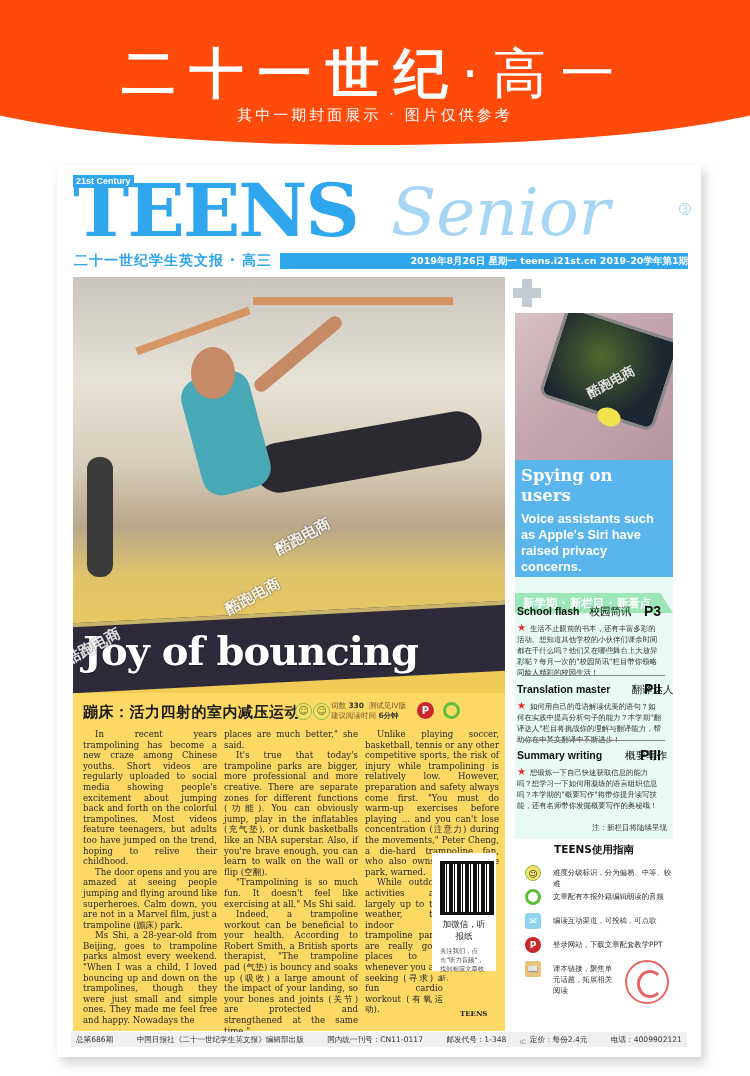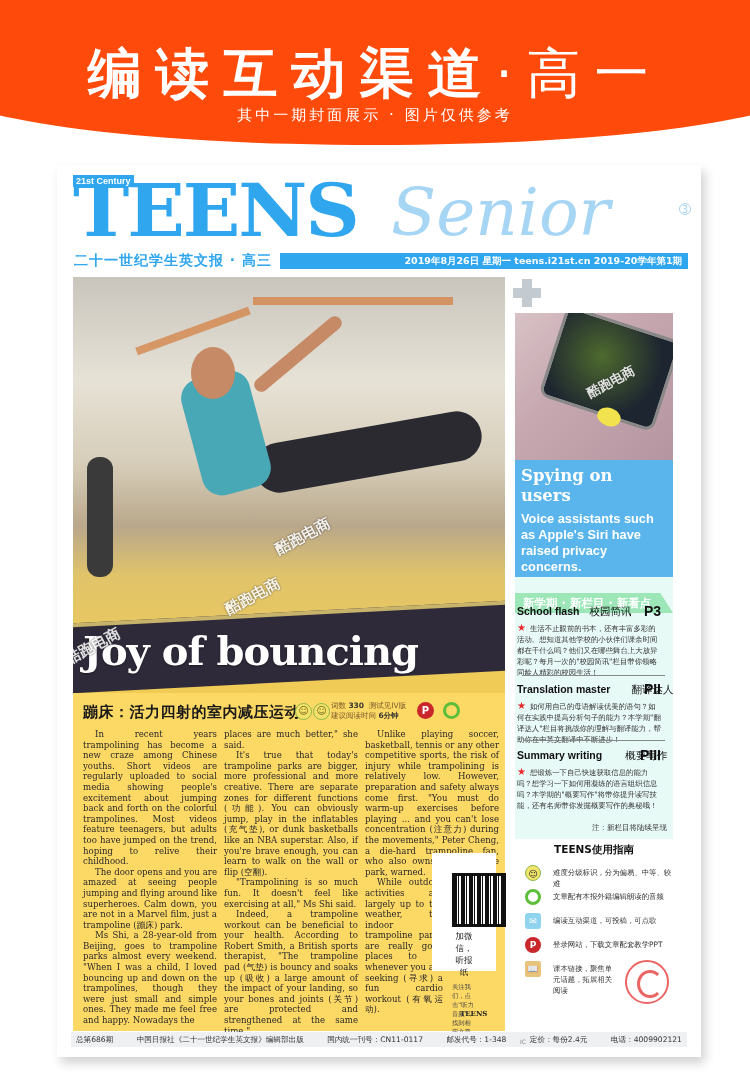--- a/index.html
+++ b/index.html
@@ -40,21 +40,21 @@
   .senior {
     position: absolute; left: 318px; top: 4px; font-family: "DejaVu Serif", serif; font-style: italic;
     color: #a7d6f5; font-size: 66px; line-height: 72px;
   }
   .senior-sup { position: absolute; left: 606px; top: 30px; color: #a7d6f5; font-size: 10px; border:1px solid #a7d6f5; border-radius:50%; width:12px; height:12px; text-align:center; line-height:11px; }
   .subhead-cn {
     position: absolute; left: 17px; top: 87px; color: #2fa6ee; font-size: 14px; font-weight: bold; letter-spacing: 1px;
   }
   .subhead-bar {
     position: absolute; left: 223px; top: 88px; width: 408px; height: 16px; background: #2fa6ee;
-    color: #fff; font-size: 9.5px; font-weight: bold; text-align: right; padding-right: 6px; line-height: 16px;
+    color: #fff; font-size: 9.5px; font-weight: bold; text-align: right; line-height: 16px;
   }
 
   
   .main-photo {
     position: absolute; left: 16px; top: 112px; width: 432px; height: 416px; overflow: hidden;
     background: linear-gradient(180deg, #c9c5bd 0%, #e7e2d6 25%, #d6cdb9 45%, #b9a78a 60%, #e1c46a 72%, #f1cc55 100%);
   }
   .ceiling-beam { position:absolute; height:8px; background:#d47a3a; opacity:.7; }
   .trampoline-mat {
     position: absolute; left: -20px; top: 335px; width: 470px; height: 70px; background: #2f2a3a;
@@ -86,21 +86,21 @@
   .ppt-icon { position:absolute; left:344px; top:9px; width:17px; height:17px; border-radius:50%; background:#c9272c; color:#fff; font-size:10px; text-align:center; line-height:17px; font-weight:bold; }
   .audio-icon { position:absolute; left:370px; top:9px; width:17px; height:17px; border-radius:50%; border:3px solid #5cbf3a; }
   .cols { position: absolute; left: 10px; top: 36px; width: 416px; }
   .col {
     position: absolute; top: 0; width: 134px; font-family: "DejaVu Serif", serif; font-size: 8.6px;
     line-height: 10.6px; color: #2a2a2a; text-align: justify;
   }
   .col p { text-indent: 12px; }
   .col1 { left: 0; } .col2 { left: 141px; } .col3 { left: 282px; }
   .qr-box {
-    position: absolute; left: 364px; top: 120px; width: 64px; height: 118px; background: #fff; padding: 20px;
+    position: absolute; left: 364px; top: 120px; width: 64px; height: 118px; background: #fff; padding: 8px;
   }
   .qr {
     width: 54px; height: 54px; margin: 0 auto;
     background:
       linear-gradient(90deg, #111 0 20%, transparent 20% 40%, #111 40% 50%, transparent 50% 70%, #111 70% 100%),
       #fff;
     background-size: 8px 8px; border: 3px solid #111;
   }
   .qr-title { font-size: 8.5px; color: #222; margin-top: 4px; text-align: center; }
   .qr-text { font-size: 6.3px; color: #444; line-height: 9px; margin-top: 3px; }
@@ -160,21 +160,21 @@
     font-size: 7.6px; color: #333; line-height: 15px; display: flex; justify-content: space-between; padding: 0 5px;
   }
 
   .watermark { position:absolute; font-size: 15px; color: #fff; font-weight: bold; text-shadow: 0 0 2px #333; transform: rotate(-28deg); font-family:"DejaVu Serif", serif; opacity: .85; }
 </style>
 </head>
 <body>
 
 <div class="banner"></div>
 <div class="banner-title">
-  <span>编读互动渠道</span><span class="light">·</span><span class="light">高一</span>
+  <span>二十一世纪</span><span class="light">·</span><span class="light">高一</span>
 </div>
 <div class="banner-sub">其中一期封面展示 · 图片仅供参考</div>
 
 <div class="paper">
 
   <div class="masthead">
     <div class="teens">TEENS</div>
     <div class="c21">21st Century</div>
     <div class="senior">Senior</div>
     <div class="senior-sup">3</div>

